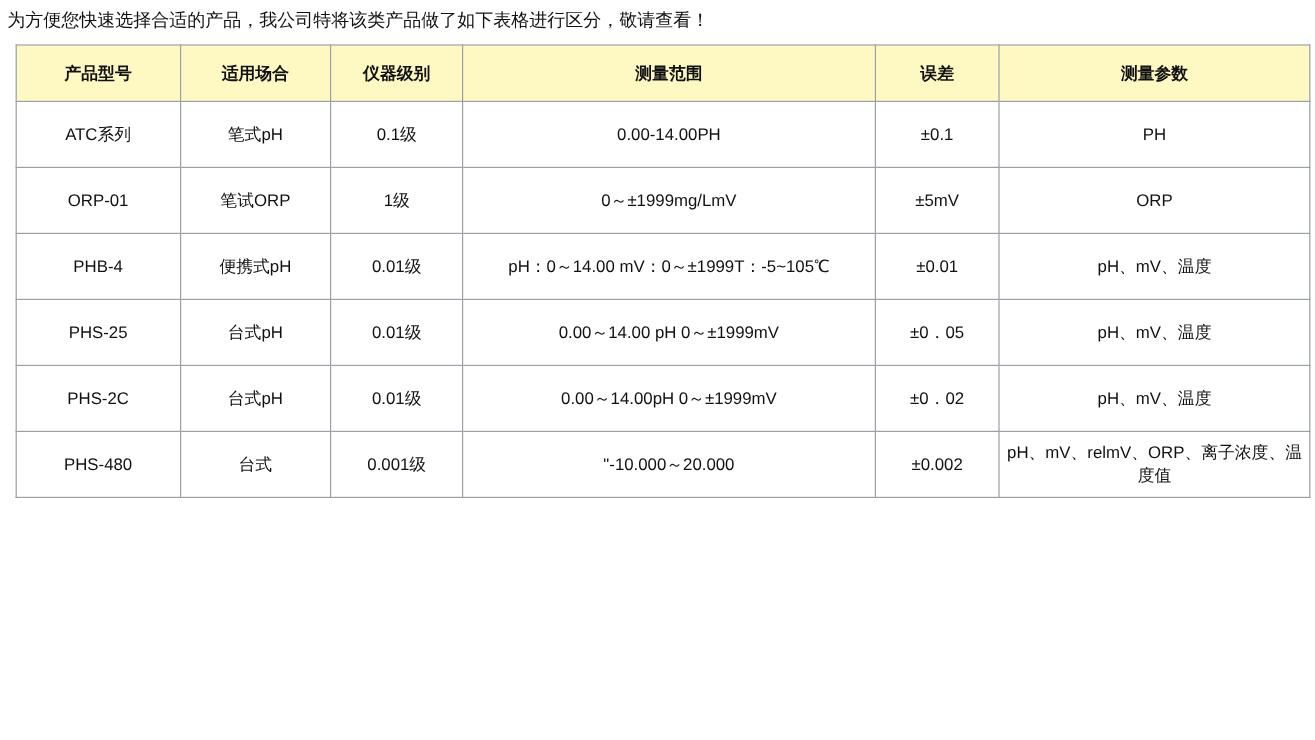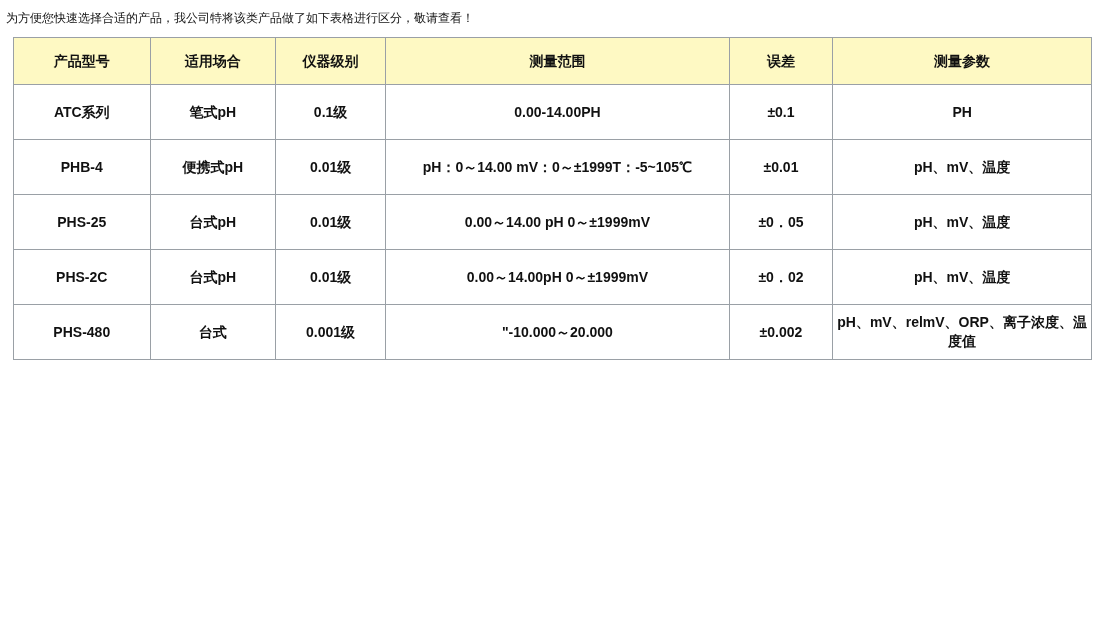--- a/index.html
+++ b/index.html
@@ -13,21 +13,21 @@
     font-family: "Liberation Sans", sans-serif;
     color: #1a1a1a;
     overflow: hidden;
   }
   .page {
     width: 1096px;
     box-sizing: border-box;
     padding: 0;
   }
   .intro {
-    font-size: 12px;
+    font-size: 15px;
     line-height: 20px;
     padding: 8px 0 9px 6px;
     color: #111111;
     white-space: nowrap;
   }
   table.spec {
     border-collapse: collapse;
     table-layout: fixed;
     width: 1079px;
     margin-left: 13px;
@@ -43,21 +43,21 @@
     line-height: 19px;
     word-break: break-word;
   }
   table.spec thead th {
     height: 38px;
     font-weight: bold;
     background: #fef9c3;
   }
   table.spec tbody td {
     height: 46px;
-    font-weight: bold;
+    font-weight: normal;
     margin-top: 15px;
   }
   .c0 { width: 124px; }
   .c1 { width: 114px; }
   .c2 { width: 100px; }
   .c3 { width: 312px; }
   .c4 { width: 94px; }
   .c5 { width: 235px; }
   .multiline { white-space: pre-line; }
 </style>
@@ -90,20 +90,28 @@
     <tbody>
       <tr>
         <td>ATC系列</td>
         <td>笔式pH</td>
         <td>0.1级</td>
         <td class="multiline">0.00-14.00PH</td>
         <td>±0.1</td>
         <td class="multiline">PH</td>
       </tr>
       <tr>
+        <td>ORP-01</td>
+        <td>笔试ORP</td>
+        <td>1级</td>
+        <td class="multiline">0～±1999mg/LmV</td>
+        <td>±5mV</td>
+        <td class="multiline">ORP</td>
+      </tr>
+      <tr>
         <td>PHB-4</td>
         <td>便携式pH</td>
         <td>0.01级</td>
         <td class="multiline">pH：0～14.00  mV：0～±1999T：-5~105℃</td>
         <td>±0.01</td>
         <td class="multiline">pH、mV、温度</td>
       </tr>
       <tr>
         <td>PHS-25</td>
         <td>台式pH</td>

